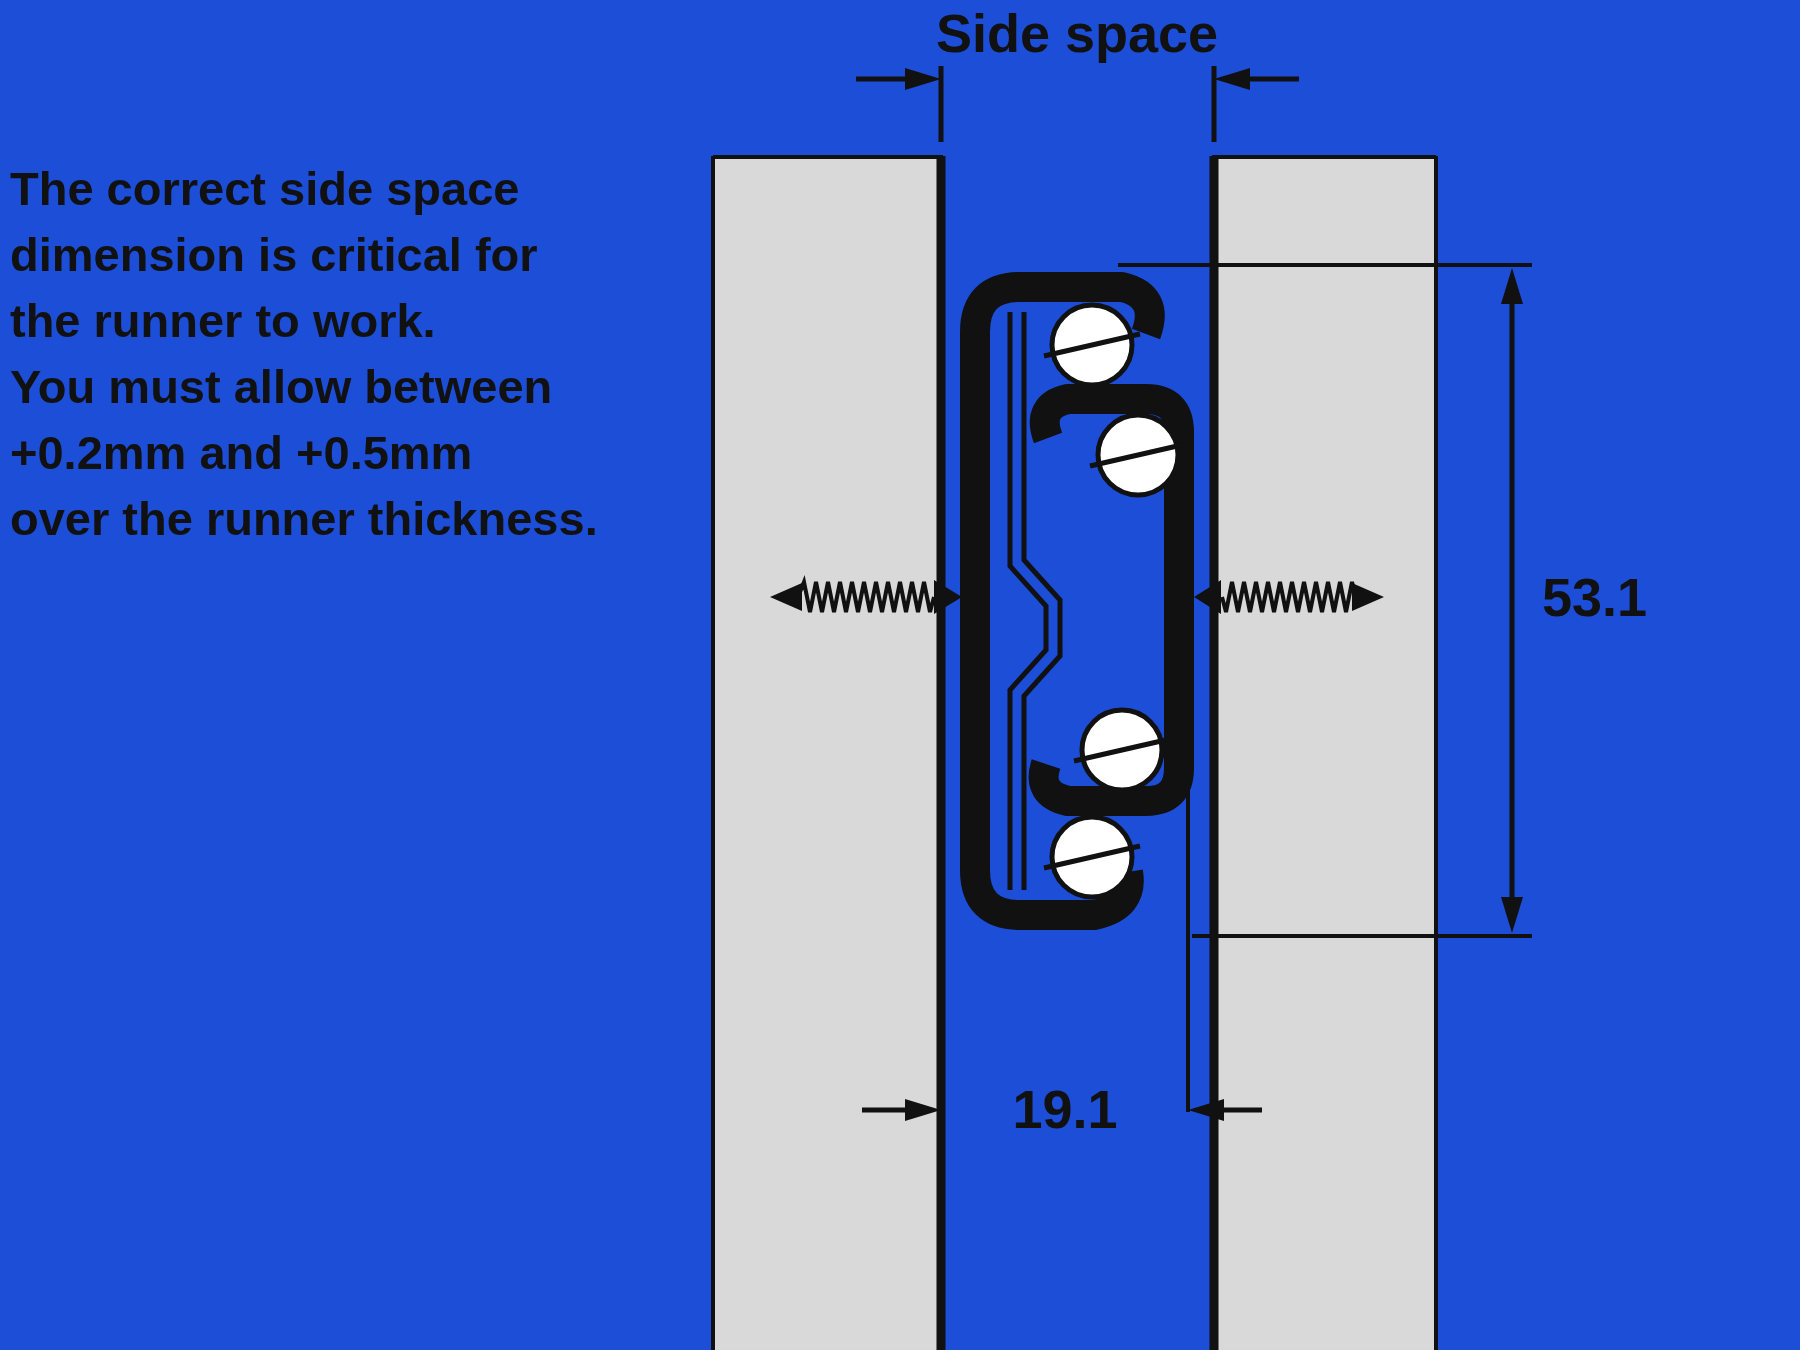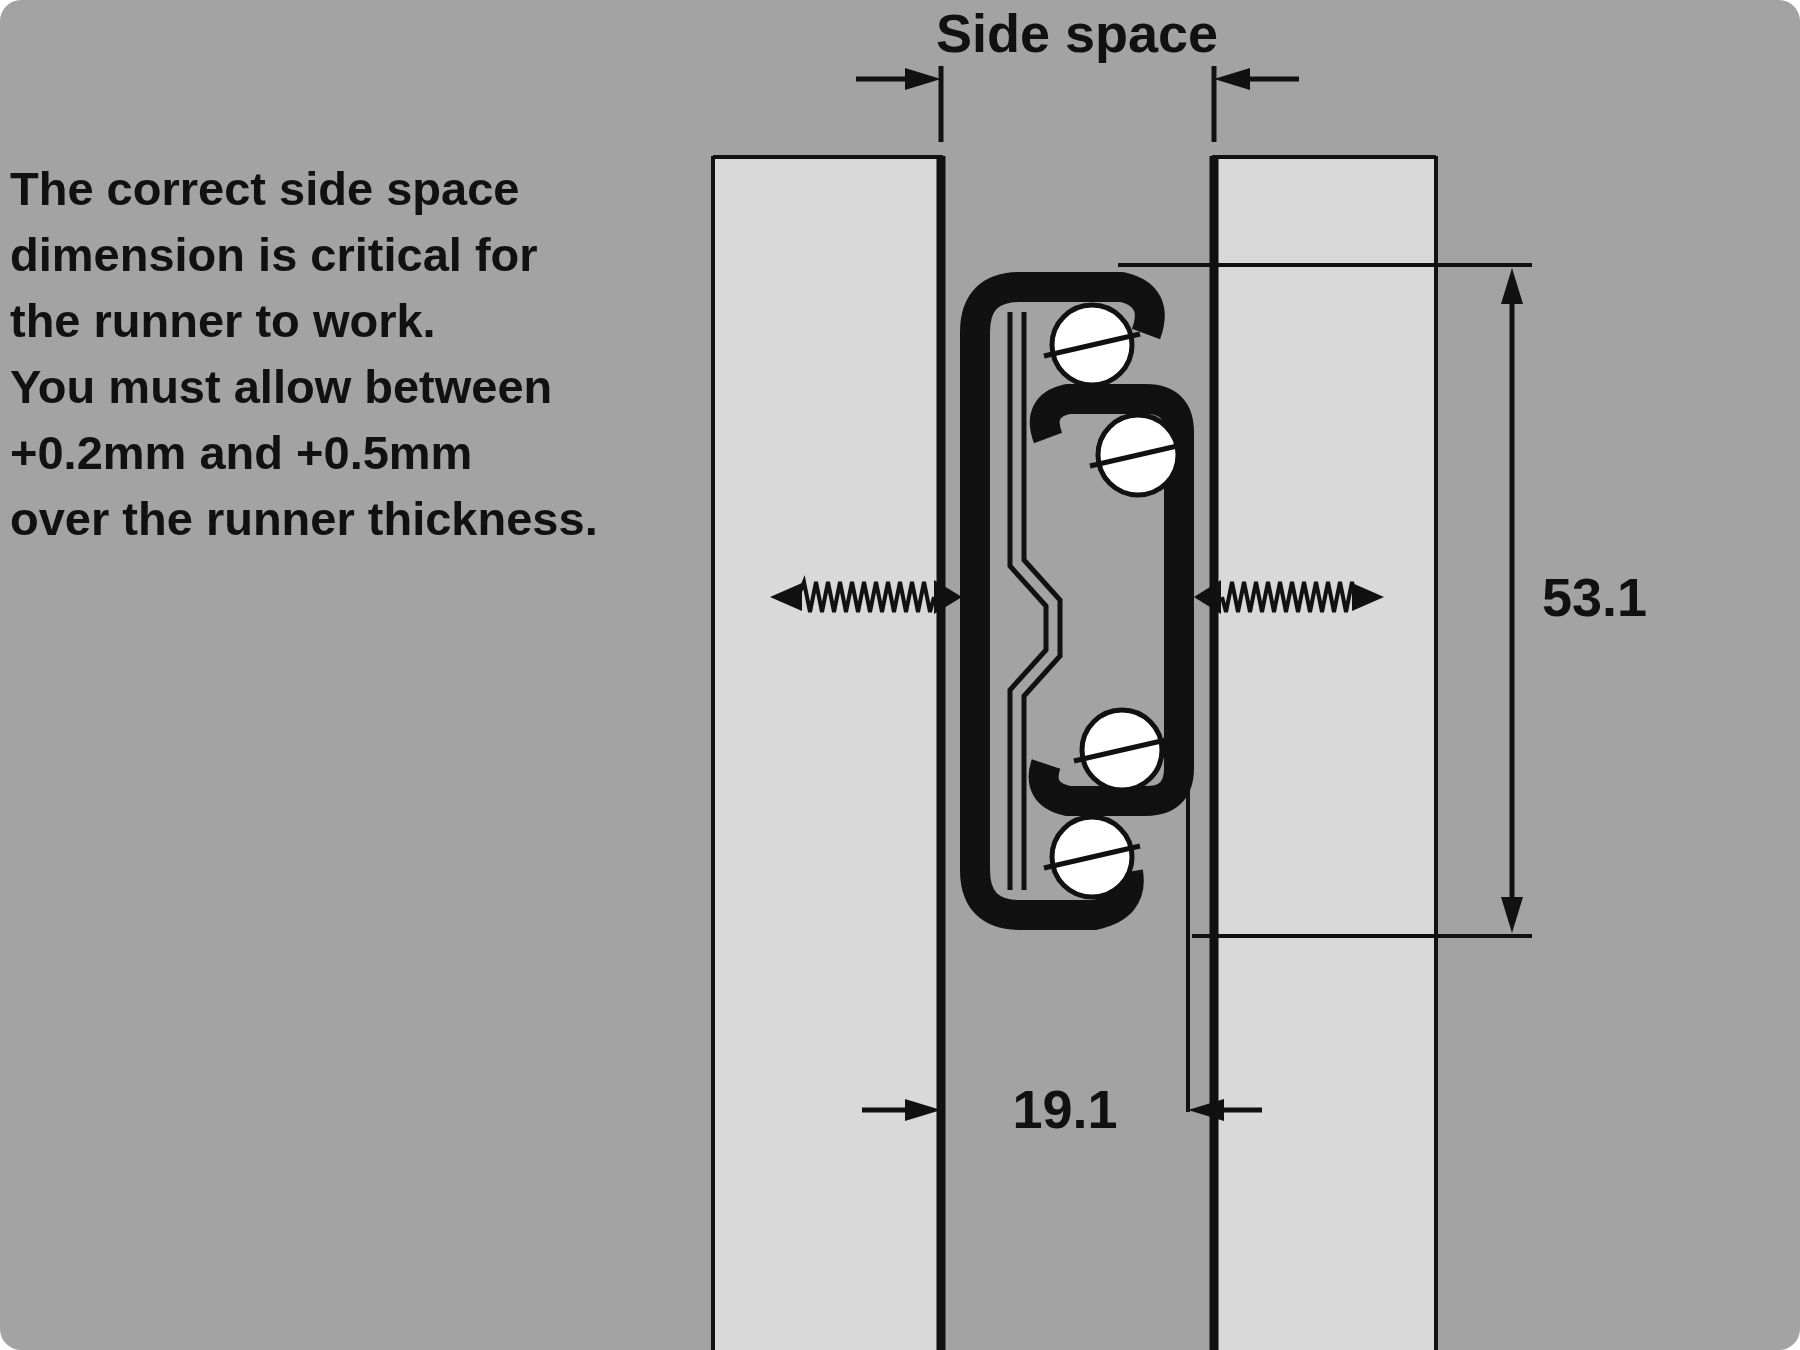--- a/index.html
+++ b/index.html
@@ -4,23 +4,22 @@
 <style>
   html, body {
     margin: 0;
     padding: 0;
     background: #ffffff;
   }
   #stage {
     position: relative;
     width: 1800px;
     height: 1350px;
-    background: #a3a3a3;
+    background: #1d4ed8;
     overflow: hidden;
-    border-radius: 21px;
   }
   svg {
     display: block;
     width: 1800px;
     height: 1350px;
   }
   .note-text {
     font-family: "Liberation Sans", sans-serif;
     font-weight: bold;
     font-size: 47px;

